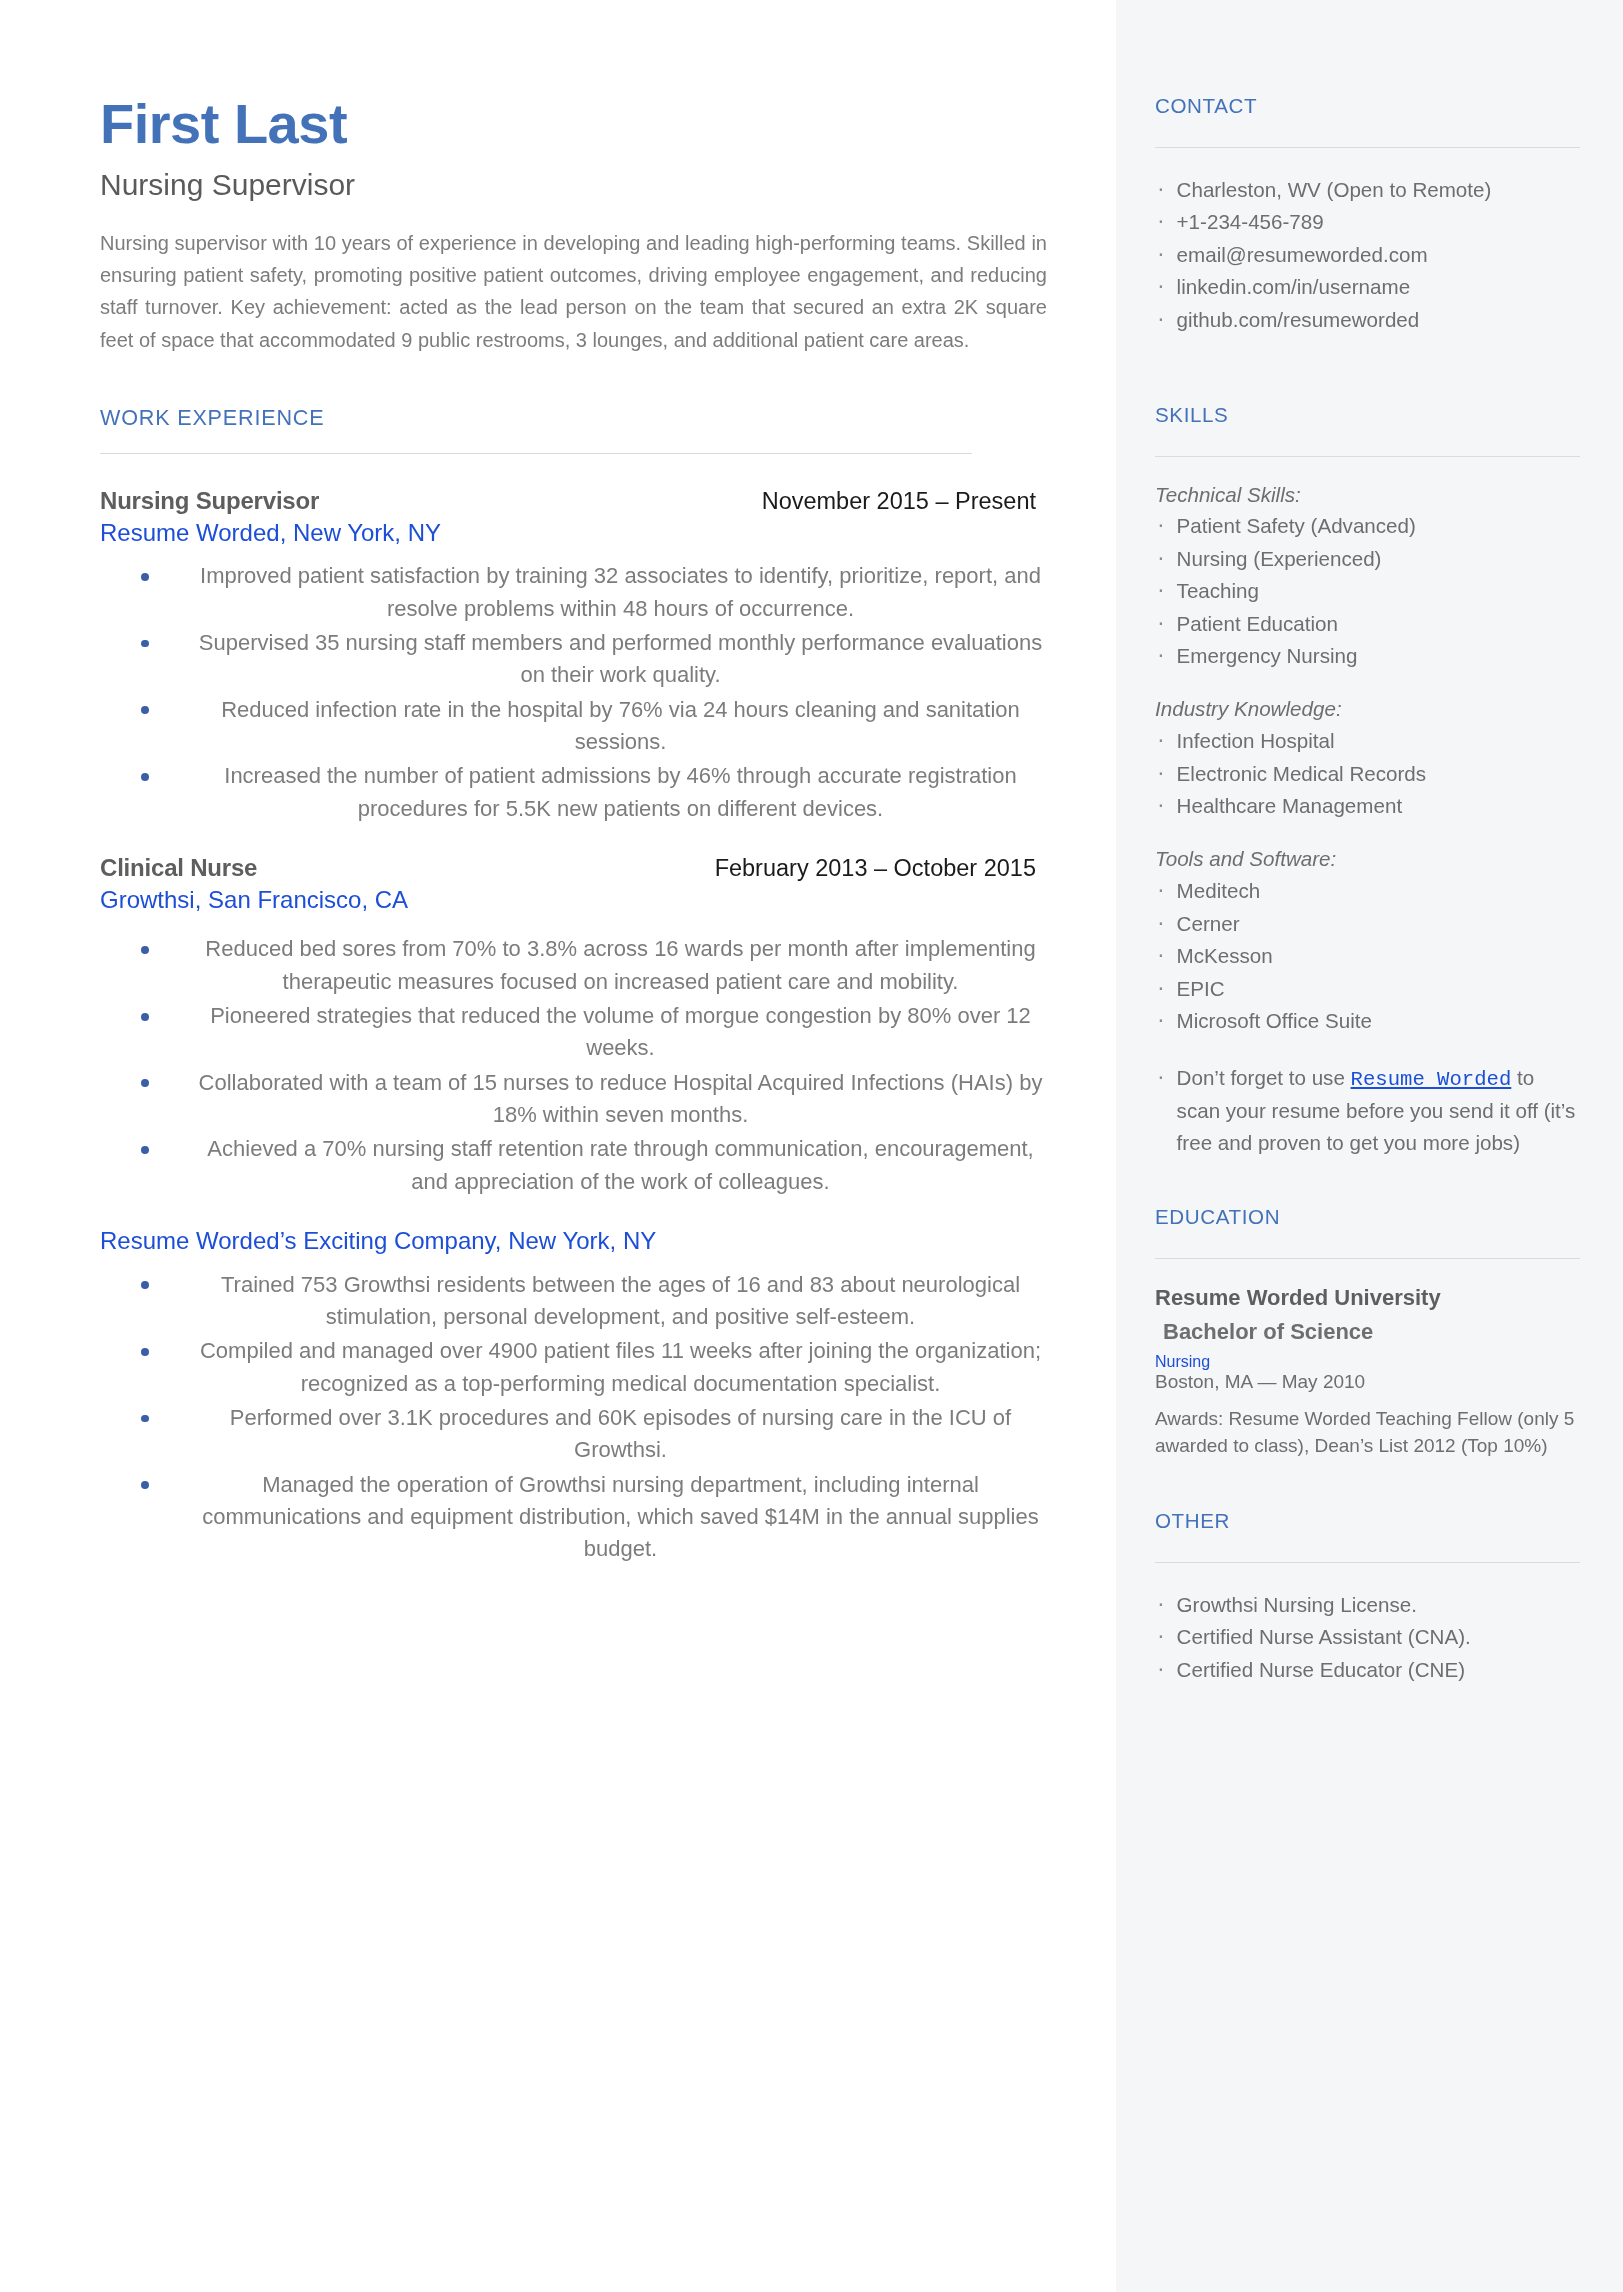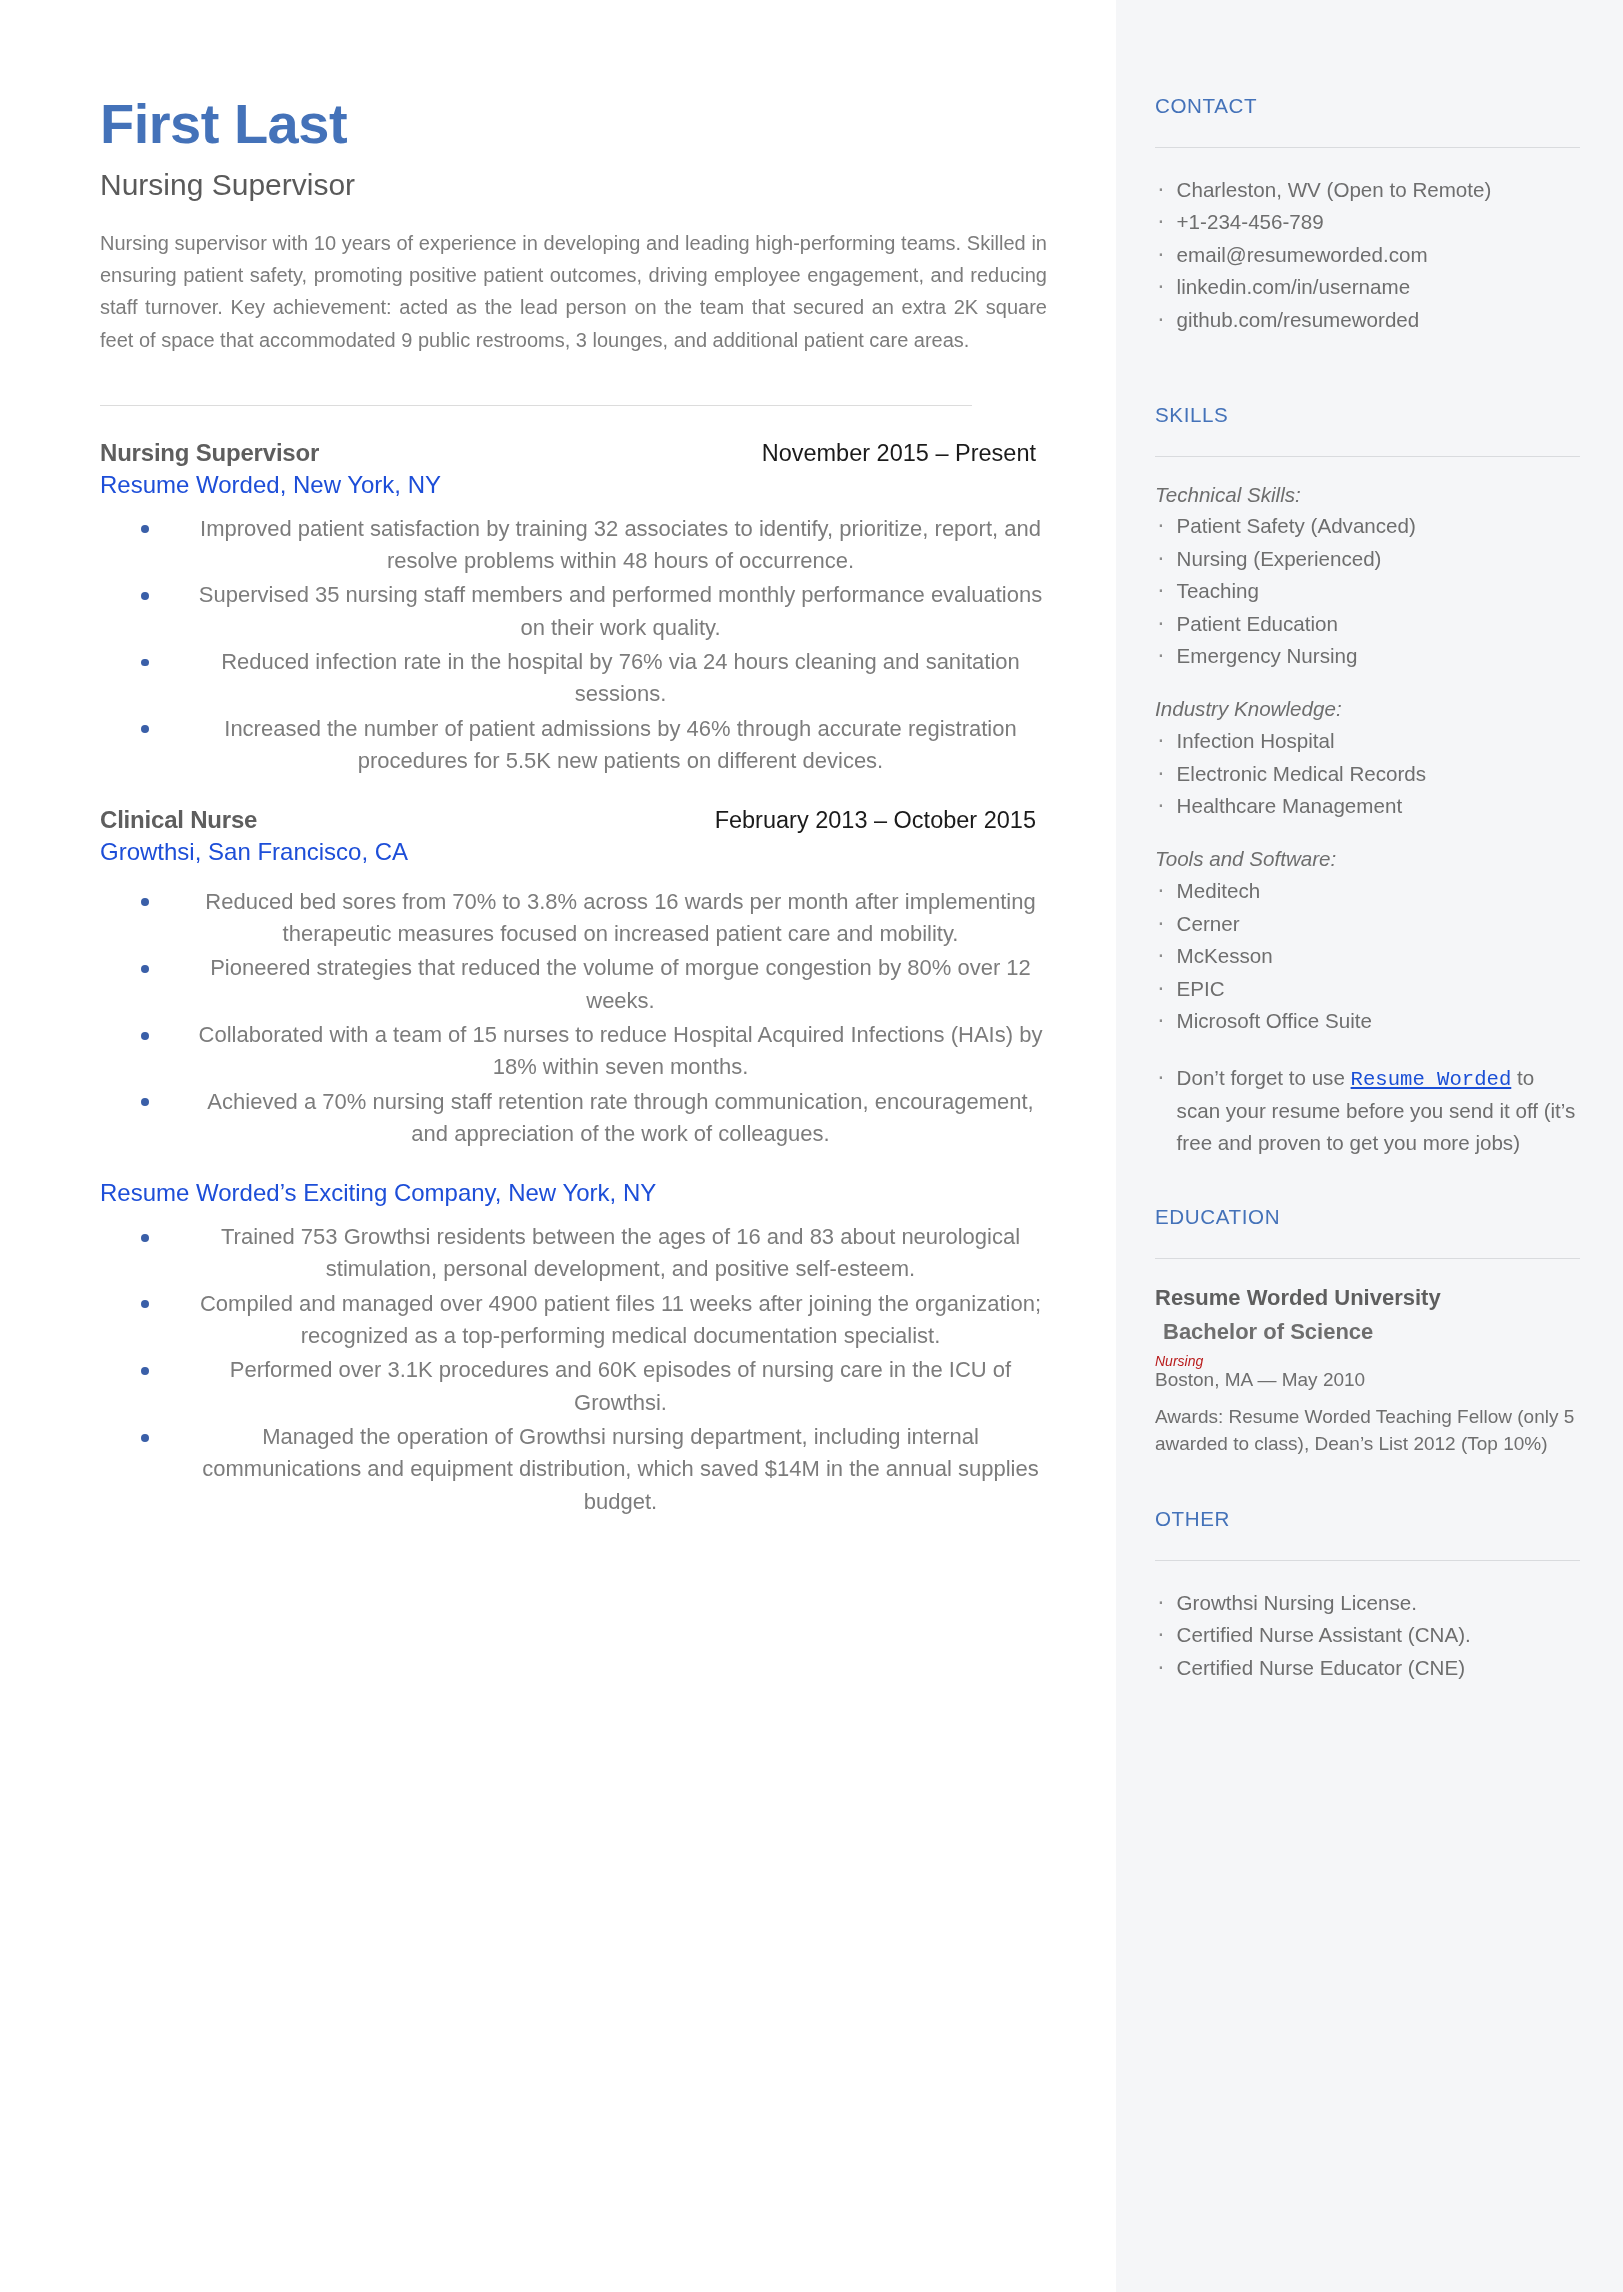--- a/index.html
+++ b/index.html
@@ -219,24 +219,23 @@
     color: #5e5e5e;
     margin: 0;
   }
   .edu-degree {
     font-size: 22px;
     color: #6e6e6e;
     margin: 8px;
     font-weight: bold;
   }
   .edu-field {
-    font-size: 14px;
-    color: #b91c1c;
+    font-size: 16px;
+    color: #1d4ed8;
     margin: 2px 0 0 0;
-    font-style: italic;
   }
   .edu-loc {
     font-size: 19px;
     color: #6e6e6e;
     margin: 0 0 13.7px 0;
   }
   .edu-awards {
     font-size: 19px;
     line-height: 1.42;
     color: #6e6e6e;
@@ -251,20 +250,21 @@
 <body>
 
 <div class="page">
 
   <div class="main-col">
 
     <h1 class="name">First Last</h1>
     <div class="job-title-top">Nursing Supervisor</div>
     <p class="summary">Nursing supervisor with 10 years of experience in developing and leading high-performing teams. Skilled in ensuring patient safety, promoting positive patient outcomes, driving employee engagement, and reducing staff turnover. Key achievement: acted as the lead person on the team that secured an extra 2K square feet of space that accommodated 9 public restrooms, 3 lounges, and additional patient care areas.</p>
 
+    <div class="section-label">WORK EXPERIENCE</div>
     <hr class="rule">
 
     <div class="job">
       <div class="job-header">
         <span class="job-role">Nursing Supervisor</span>
         <span class="job-dates">November 2015 – Present</span>
       </div>
       <div class="job-company">Resume Worded, New York, NY</div>
       <ul class="bullets">
         <li>Improved patient satisfaction by training 32 associates to identify, prioritize, report, and resolve problems within 48 hours of occurrence.</li>

